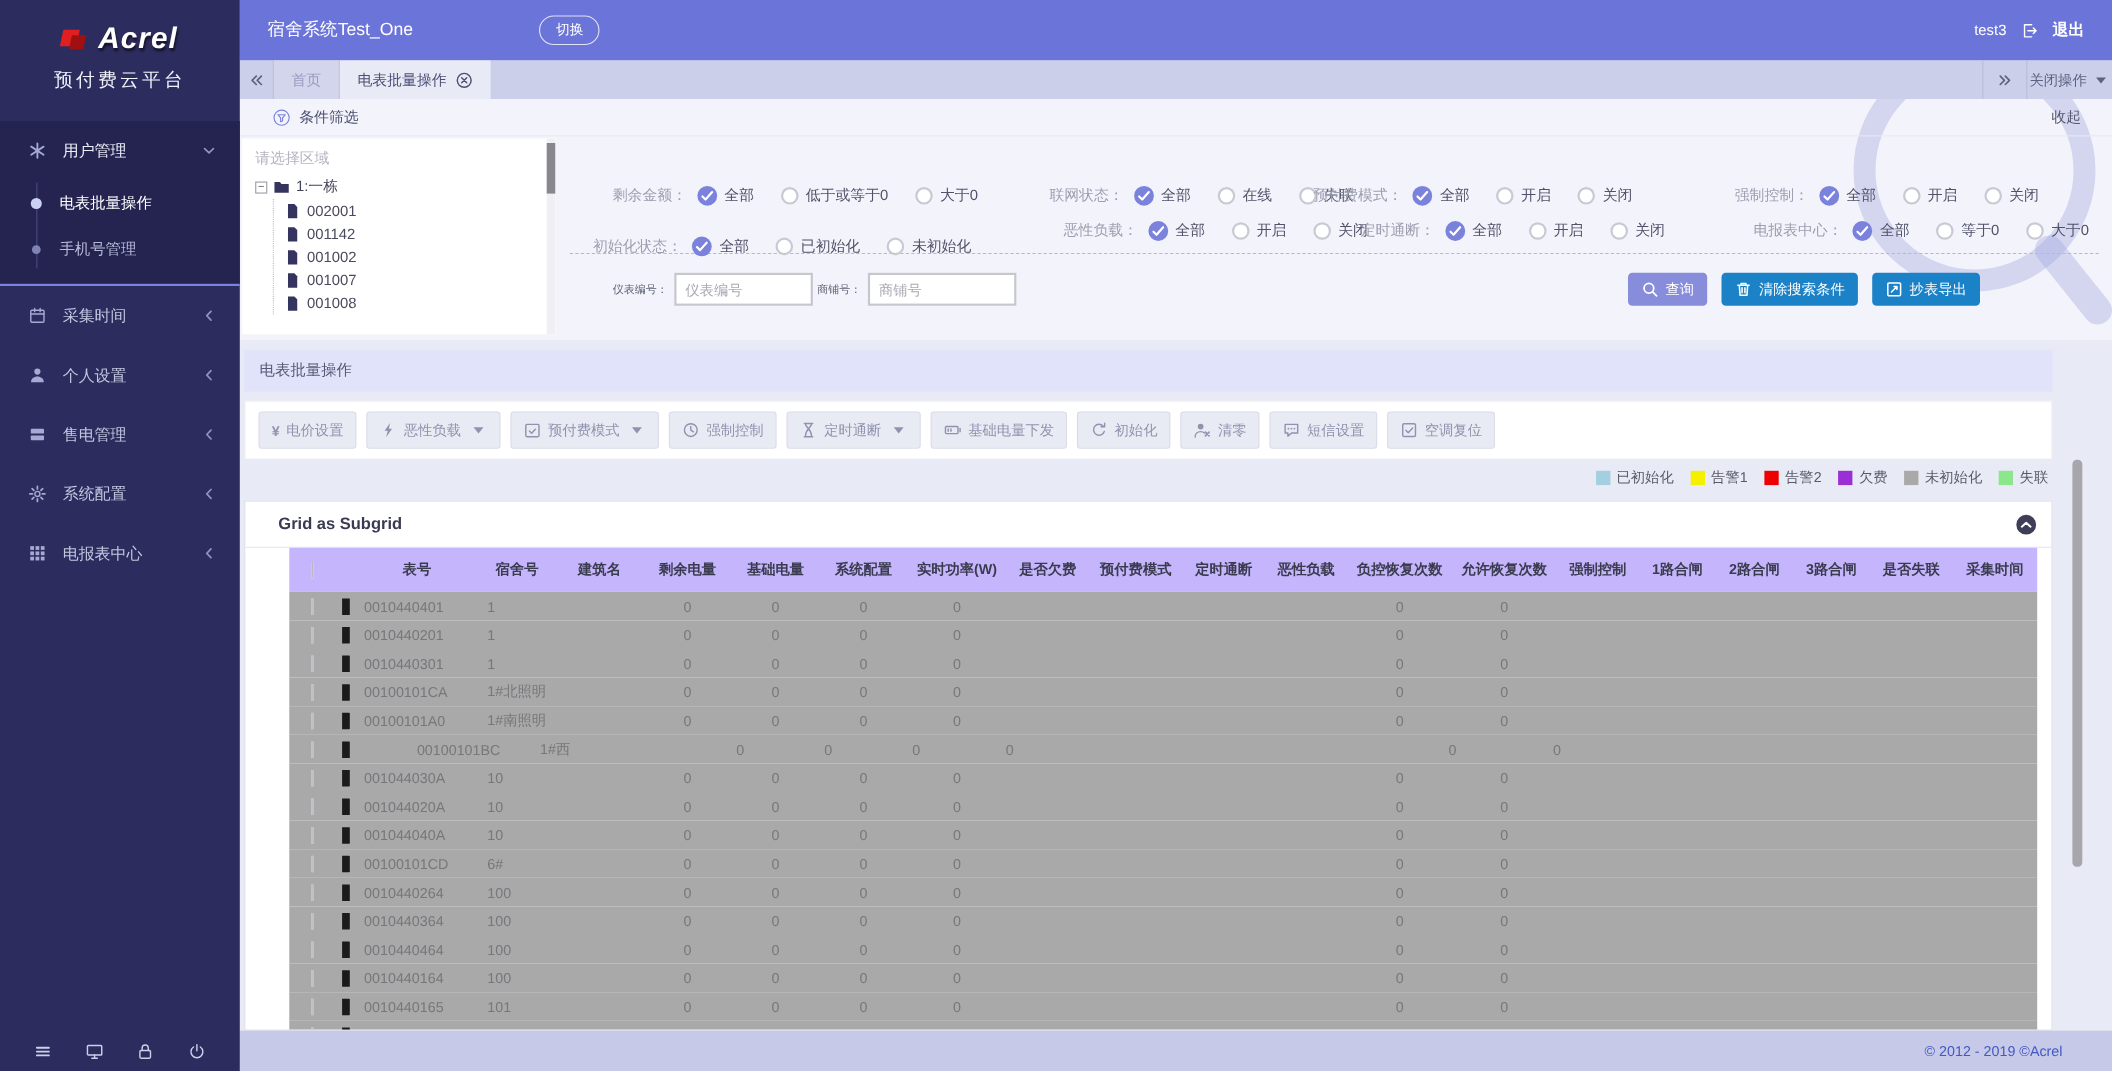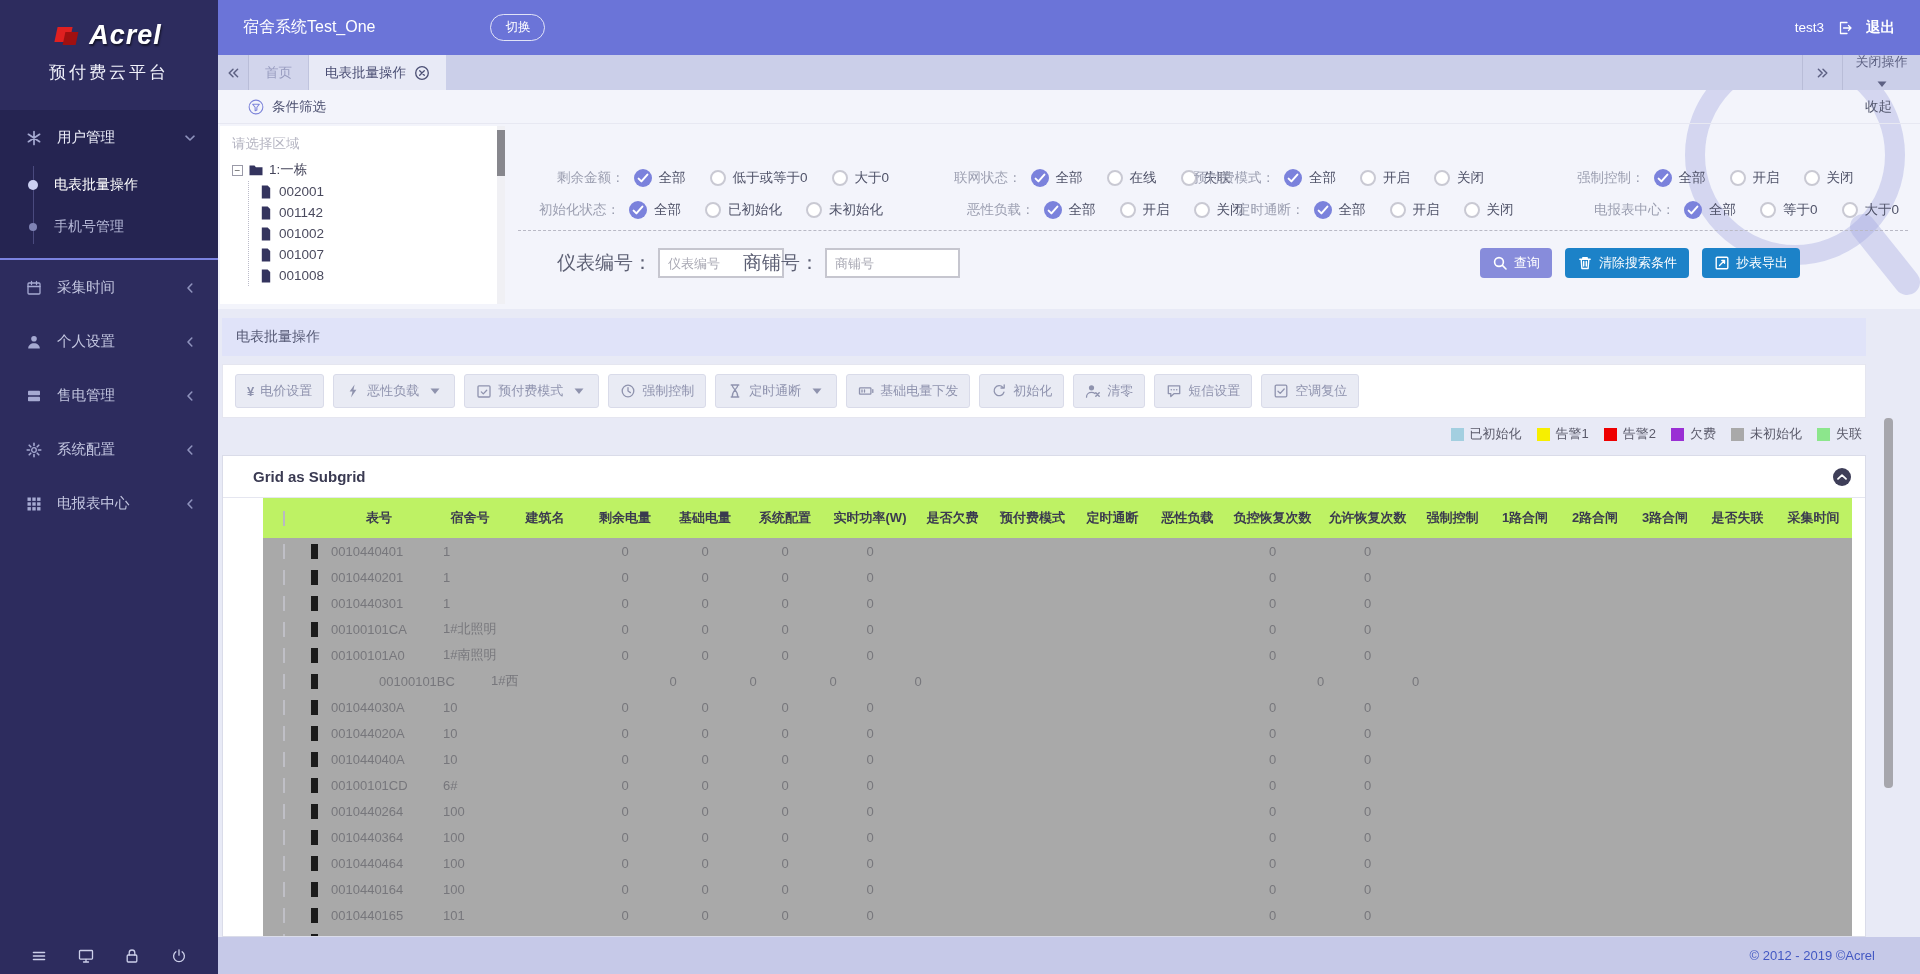--- a/index.html
+++ b/index.html
@@ -43,21 +43,21 @@
   
   .tabbar { position:absolute; left:218px; top:55px; right:0; height:35px; background:#cbcfe9; display:flex; align-items:stretch; }
   .tab-arrow { width:31px; display:flex; align-items:center; justify-content:center; color:#5d6183; border-right:1px solid #b9bdd8; cursor:pointer; }
   .tab { display:flex; align-items:center; padding:0 16px; font-size:13.5px; cursor:pointer; }
   .tab.inactive { background:#d2d5ec; color:#999dc0; border-right:1px solid #c0c4de; }
   .tab.active { background:#e8eaf6; color:#4b4f74; gap:8px; }
   .tab-close { color:#4b4f74; display:flex; cursor:pointer; }
   .tabbar-sp { flex:1; }
   .tabbar-right { display:flex; align-items:stretch; }
   .tab-arrow.rt { border-right:none; border-left:1px solid #b9bdd8; width:40px; }
-  .close-ops { width:78px; display:flex; align-items:center; justify-content:center; gap:5px; color:#5d6183; font-size:13px; border-left:1px solid #b9bdd8; cursor:pointer;flex-direction:column; }
+  .close-ops { width:78px; display:flex; align-items:center; justify-content:center; gap:5px; color:#5d6183; font-size:13px; border-left:1px solid #b9bdd8; cursor:pointer; }
 
   
   .main { position:absolute; left:218px; top:90px; right:0; bottom:37px; background:#e8eaf6; }
 
   .filter-section { position:absolute; left:0; top:0; right:0; height:219px; background:#f3f4fb; overflow:hidden; }
   .watermark { position:absolute; right:0; top:0; width:345px; height:300px; pointer-events:none; }
   .filter-strip { position:relative; height:34px; display:flex; align-items:center; padding:0 28px 0 30px; border-bottom:1px solid #e7e8f2; color:#4c5070; font-size:13.5px; z-index:2; }
   .funnel { color:#7c83d9; margin-right:8px; display:flex; }
   .collapse-link { margin-left:auto; color:#54586e; cursor:pointer; }
   .filter-body { position:relative; height:184px; z-index:2; }
@@ -75,21 +75,21 @@
 
   .filter-group { position:absolute; display:flex; align-items:center; height:24px; white-space:nowrap; }
   .fg-label { color:#9b9eb0; font-size:13.5px; margin-right:9px; }
   .radio-opt { display:flex; align-items:center; margin-right:24px; color:#4f5268; font-size:13.5px; cursor:pointer; }
   .radio-circle { width:16px; height:16px; border:2px solid #c9c9d3; border-radius:50%; background:#fff; margin-right:7px; flex:0 0 auto; }
   .radio-checked { width:18px; height:18px; border-radius:50%; background:#7b82dc; margin-right:7px; display:flex; align-items:center; justify-content:center; flex:0 0 auto; }
   .radio-checked svg { stroke:#fff; stroke-width:2; }
   .dash-sep { position:absolute; left:300px; right:12px; top:106px; border-top:1px dashed #b9b9c5; }
 
   .field-pair { position:absolute; top:124px; display:flex; align-items:center; }
-  .field-label { color:#5d6074; font-size:19px; margin-right:6px; }
+  .field-label { color:#5d6074; font-size:10px; margin-right:6px; }
   .field-input { height:30px; border:2px solid #c6c6cf; background:#fff; padding:0 8px; font-size:13px; color:#444; font-family:inherit; outline:none; }
   .field-input::placeholder { color:#a9a9b4; }
   .actions { position:absolute; top:124px; left:1262px; display:flex; gap:13px; }
   .act-btn { height:30px; border:none; border-radius:4px; color:#fff; font-size:13px; padding:0 12px; display:flex; align-items:center; gap:6px; cursor:pointer; font-family:inherit; white-space:nowrap; }
   .act-btn.purple { background:#878cdb; }
   .act-btn.blue { background:#1c82c8; }
 
   .panel-header { position:absolute; left:4px; right:54px; top:228px; height:38px; background:#e0e3f9; color:#565a76; font-size:14px; display:flex; align-items:center; padding-left:14px; }
   .toolbar { position:absolute; left:4px; right:54px; top:274px; height:54px; background:#fff; border:1px solid #e5e6f0; display:flex; align-items:center; padding-left:12px; gap:9px; }
   .tool-btn { height:34px; background:#e9ebf4; border:1px solid #d9dbe9; border-radius:3px; color:#8f93ae; font-size:13px; padding:0 11px; display:flex; align-items:center; gap:6px; cursor:pointer; font-family:inherit; white-space:nowrap; }
@@ -99,21 +99,21 @@
   .legend { position:absolute; right:58px; top:332px; height:24px; display:flex; align-items:center; gap:15px; }
   .legend-item { display:flex; align-items:center; gap:6px; color:#5a5a6a; font-size:13px; }
   .legend-sq { width:13px; height:13px; display:inline-block; }
 
   .grid { position:absolute; left:4px; right:54px; top:365px; bottom:0; background:#fff; border:1px solid #dadce9; overflow:hidden; }
   .grid-titlebar { height:42px; display:flex; align-items:center; padding:0 14px 0 30px; border-bottom:1px solid #e5e6f0; }
   .grid-title { font-weight:bold; font-size:15px; color:#3a3a52; font-family:"Liberation Sans","DejaVu Sans",sans-serif; }
   .grid-collapse { margin-left:auto; width:18px; height:18px; border-radius:50%; background:#3e3e58; color:#fff; display:flex; align-items:center; justify-content:center; cursor:pointer; }
   .tablewrap { margin-left:40px; width:1589px; }
   .trow { display:flex; align-items:center; }
-  .thead { height:40px; font-weight:bold; color:#3b3b4f; font-size:13px; background:#bef264; }
+  .thead { height:40px; font-weight:bold; color:#3b3b4f; font-size:13px; background:#c4b5fd; }
   .tcell { flex:0 0 auto; text-align:center; overflow:hidden; white-space:nowrap; }
   .tcell.lft { text-align:left; padding-left:8px; }
   .tbody .trow { height:26px; background:#a9a9a9; color:#77777c; font-size:13px; }
   .ckbox { width:13px; height:13px; border:1px solid #b9b9c2; background:#fff; border-radius:2px; margin:0 auto; cursor:pointer; }
   .tbody .ckbox { background:#dcdce0; border-color:#bfbfc6; }
   .row-arrow { width:0; height:0; border-left:7px solid #1b1b1b; border-top:4.5px solid transparent; border-bottom:4.5px solid transparent; margin:0 auto; cursor:pointer; }
 
   .footer { position:absolute; left:218px; bottom:0; right:0; height:37px; background:#c6c9e8; display:flex; align-items:center; justify-content:flex-end; padding-right:45px; }
   .copyright { color:#4358c3; font-size:13px; }
 
@@ -459,21 +459,21 @@
             </span>
             <span class="radio-opt">
               <span class="radio-circle"></span>
               <span>开启</span>
             </span>
             <span class="radio-opt">
               <span class="radio-circle"></span>
               <span>关闭</span>
             </span>
           </div>
-          <div class="filter-group" style="left: 321px; top: 74px; justify-content: flex-end;">
+          <div class="filter-group" style="left: 321px; top: 88px; justify-content: flex-end;">
             <span class="fg-label">初始化状态：</span>
             <span class="radio-opt">
               <span class="radio-checked">
                 <svg class="ic" width="16" height="16" viewBox="0 0 16 16">
                   <path d="M3.6 8.6l2.8 2.8 6-6.8"></path>
                 </svg>
               </span>
               <span>全部</span>
             </span>
             <span class="radio-opt">

